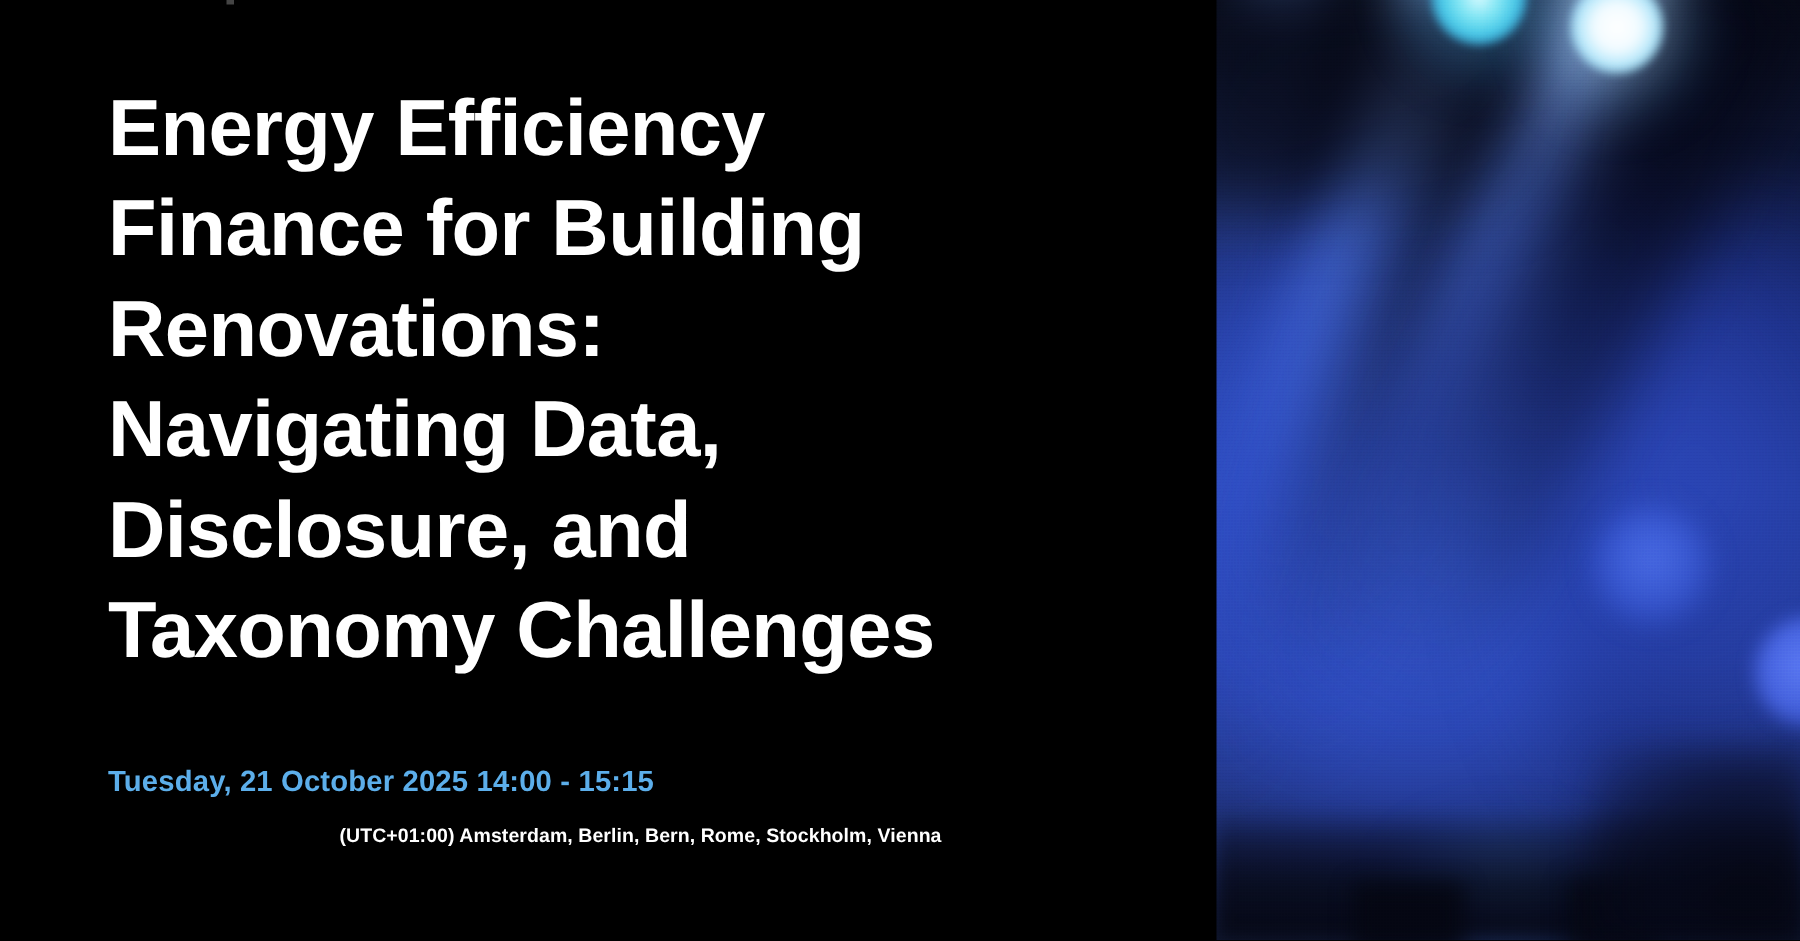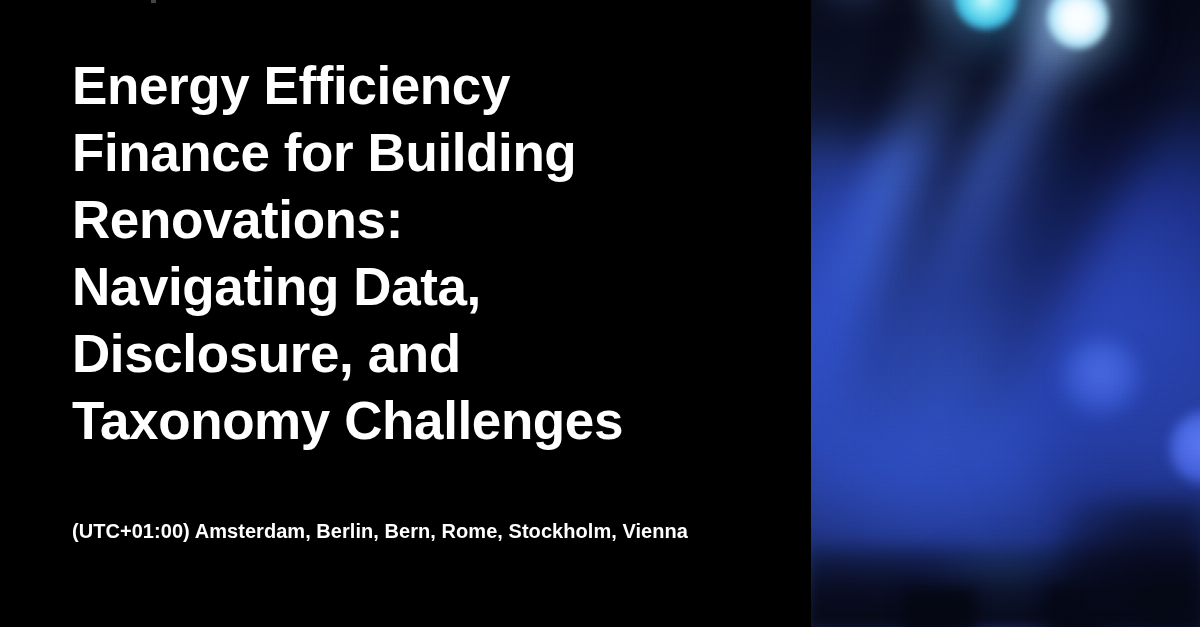--- a/index.html
+++ b/index.html
@@ -60,23 +60,24 @@
     font-size: 19.5px;
     line-height: 26px;
     letter-spacing: 0.1px;
   }
 
   .event-timezone {
     margin: 12px 0 0 0;
     color: #ffffff;
     font-family: "Liberation Sans", sans-serif;
     font-weight: 700;
-    font-size: 20px;
+    font-size: 13px;
     line-height: 22px;
     letter-spacing: 0.05px;
+    text-align: center;
   }
 
   
   .top-artifact {
     position: absolute;
     left: 151px;
     top: 0px;
     width: 5px;
     height: 3px;
     background: rgba(150,150,150,0.45);
@@ -429,20 +430,21 @@
   <div class="content-panel">
 
     <h1 class="title">Energy Efficiency
 Finance for Building
 Renovations:
 Navigating Data,
 Disclosure, and
 Taxonomy Challenges</h1>
 
     <div class="meta">
+      <p class="event-datetime">Tuesday, 21 October 2025 14:00 - 15:15</p>
       <p class="event-timezone">(UTC+01:00) Amsterdam, Berlin, Bern, Rome, Stockholm, Vienna</p>
     </div>
 
   </div>
 
   <span class="top-artifact"></span>
 
 </div>
 
 </body></html>

